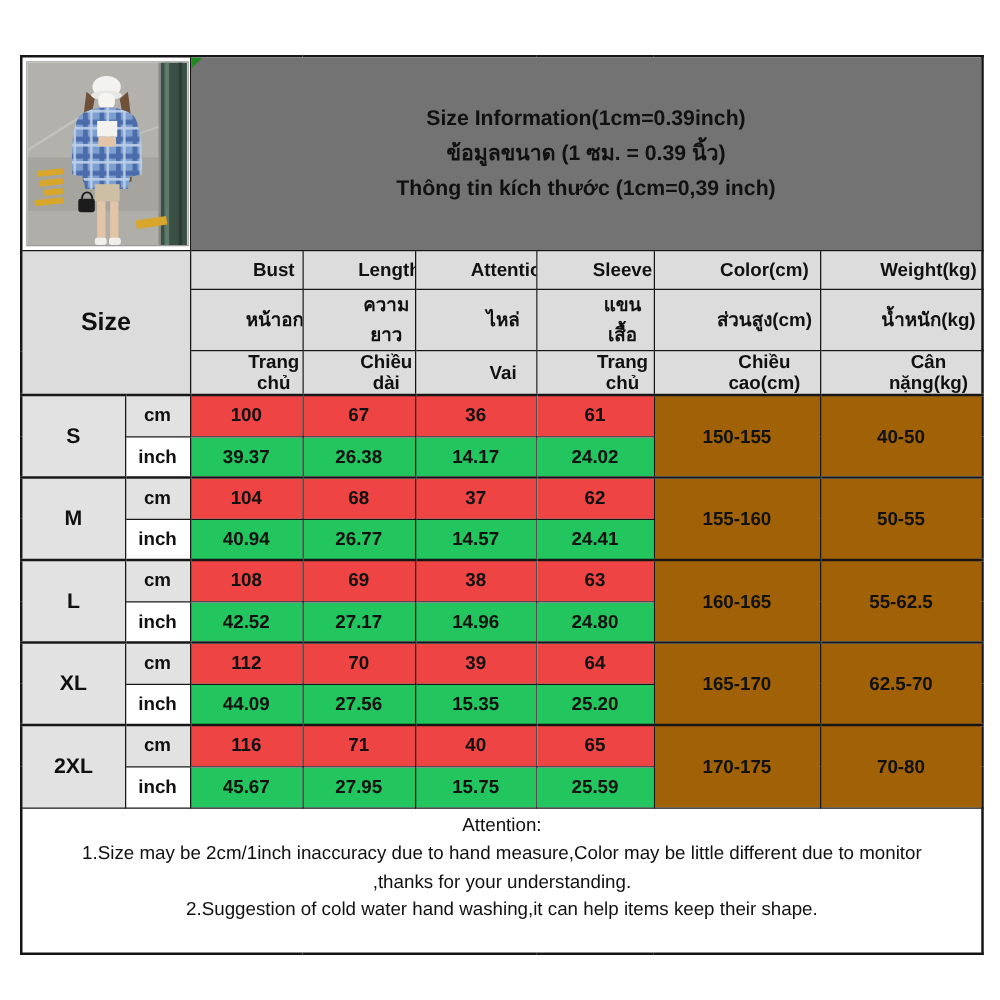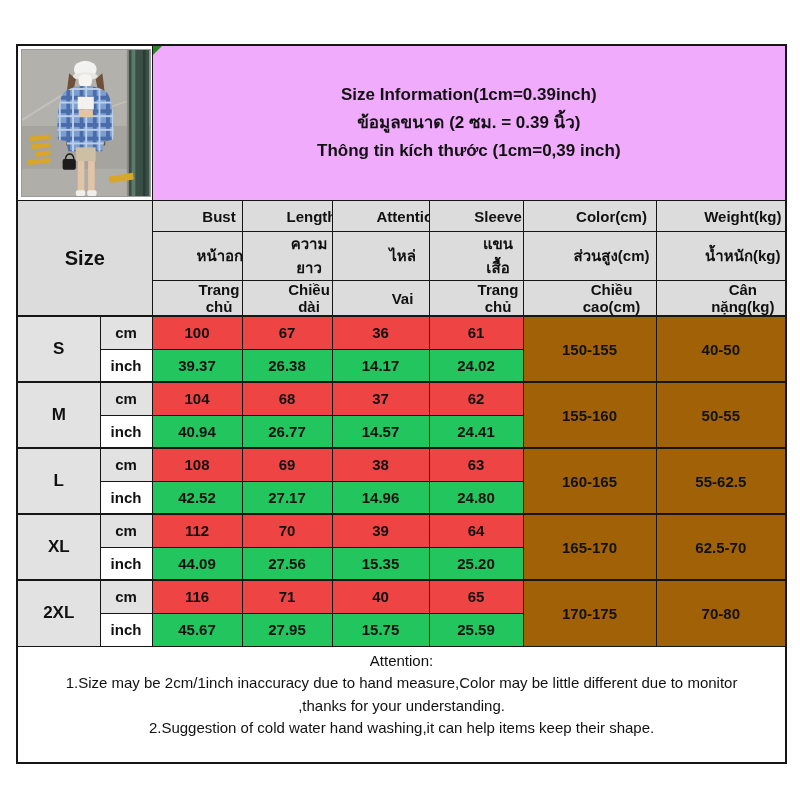--- a/index.html
+++ b/index.html
@@ -26,21 +26,21 @@
     font-weight:bold;
     font-size:15px;
   }
   tr.r-title{height:154px;}
   tr.r-head{height:31px;}
   tr.r-data{height:33px;}
   tr.r-att{height:117px;}
   td.photo-cell{background:#ffffff;padding:3px;}
   td.photo-cell svg{display:block;width:100%;height:146px;border:1px solid #9a9a9a;}
   td.title-cell{
-    background:#f0abfc;
+    background:#737373;
     position:relative;
     font-size:17px;
     line-height:1.65;
   }
   .tri{
     position:absolute;top:0;left:0;
     width:0;height:0;
     border-top:9px solid #1f8a1f;
     border-right:9px solid transparent;
   }
@@ -123,21 +123,21 @@
           <rect x="57" y="144" width="10" height="6" rx="2" fill="#f0efec"></rect>
           <rect x="69" y="144" width="10" height="6" rx="2" fill="#f0efec"></rect>
           <path d="M46 112 C47 105 54 105 55 112" stroke="#1c1c1c" stroke-width="1.5" fill="none"></path>
           <rect x="43" y="112" width="14" height="11" rx="2" fill="#1c1c1c"></rect>
         </g>
       </svg>
     </td>
     <td class="title-cell" colspan="6">
       <span class="tri"></span>
       <div>Size Information(1cm=0.39inch)</div>
-      <div>ข้อมูลขนาด (2 ซม. = 0.39 นิ้ว)</div>
+      <div>ข้อมูลขนาด (1 ซม. = 0.39 นิ้ว)</div>
       <div>Thông tin kích thước (1cm=0,39 inch)</div>
     </td>
   </tr>
 
   <tr class="r-head">
     <td class="size-head" colspan="2" rowspan="3">Size</td>
     <td class="head">Bust</td>
     <td class="head">Length</td>
     <td class="head">Attention</td>
     <td class="head">Sleeve</td>

